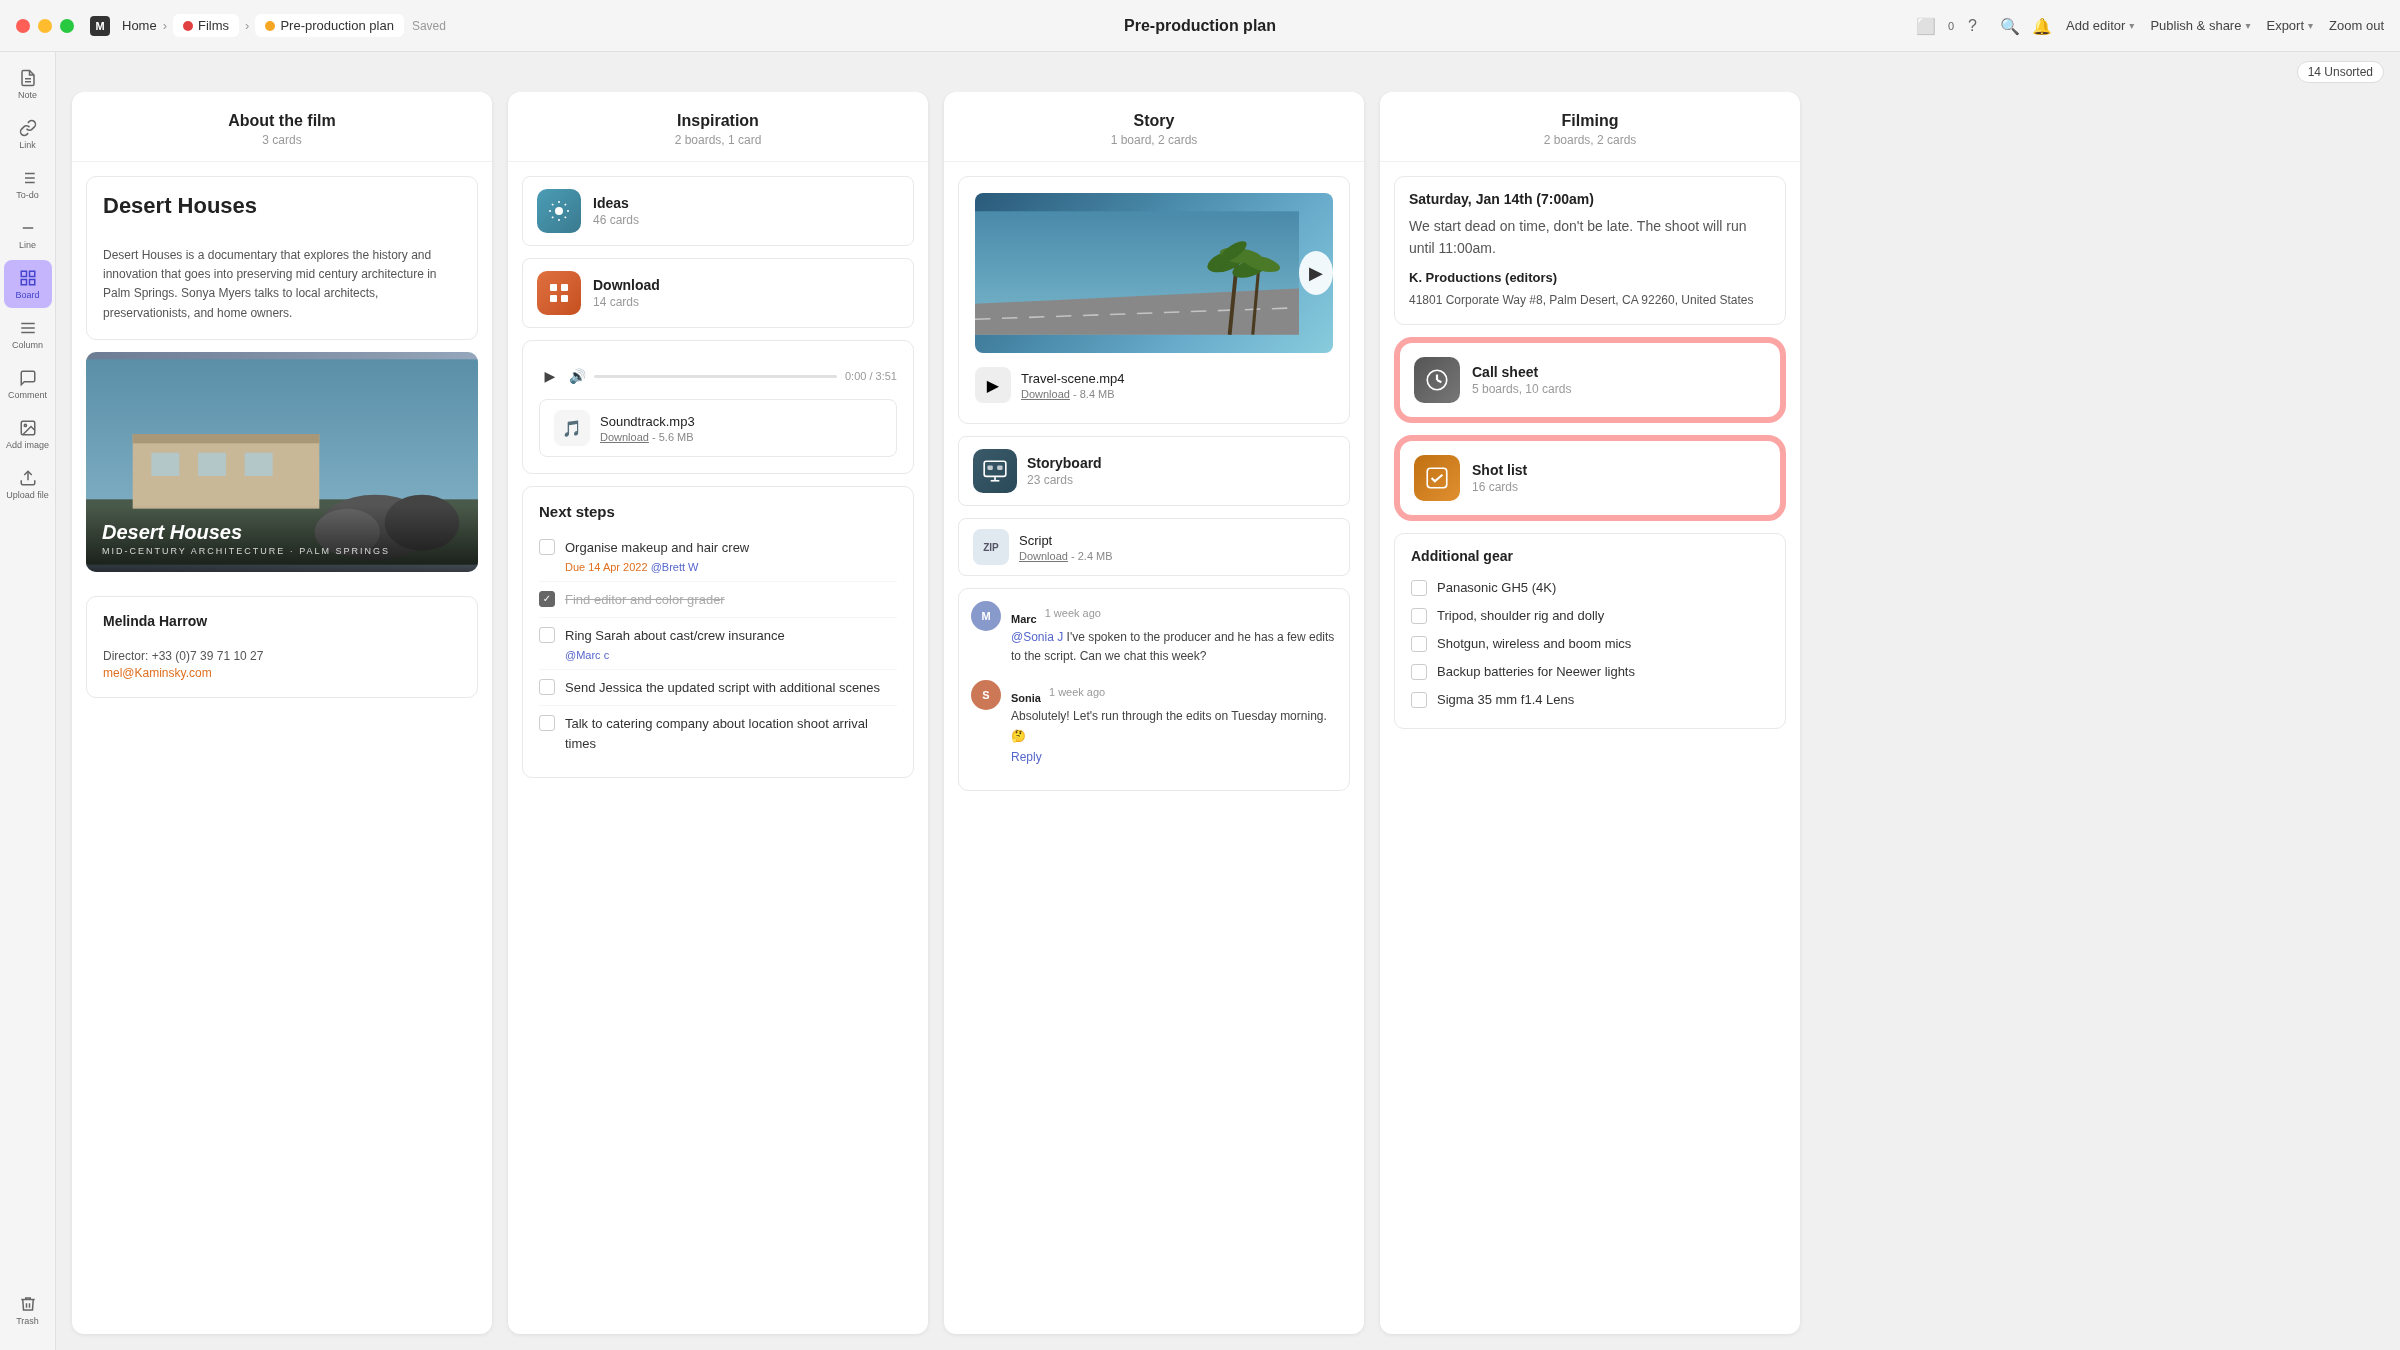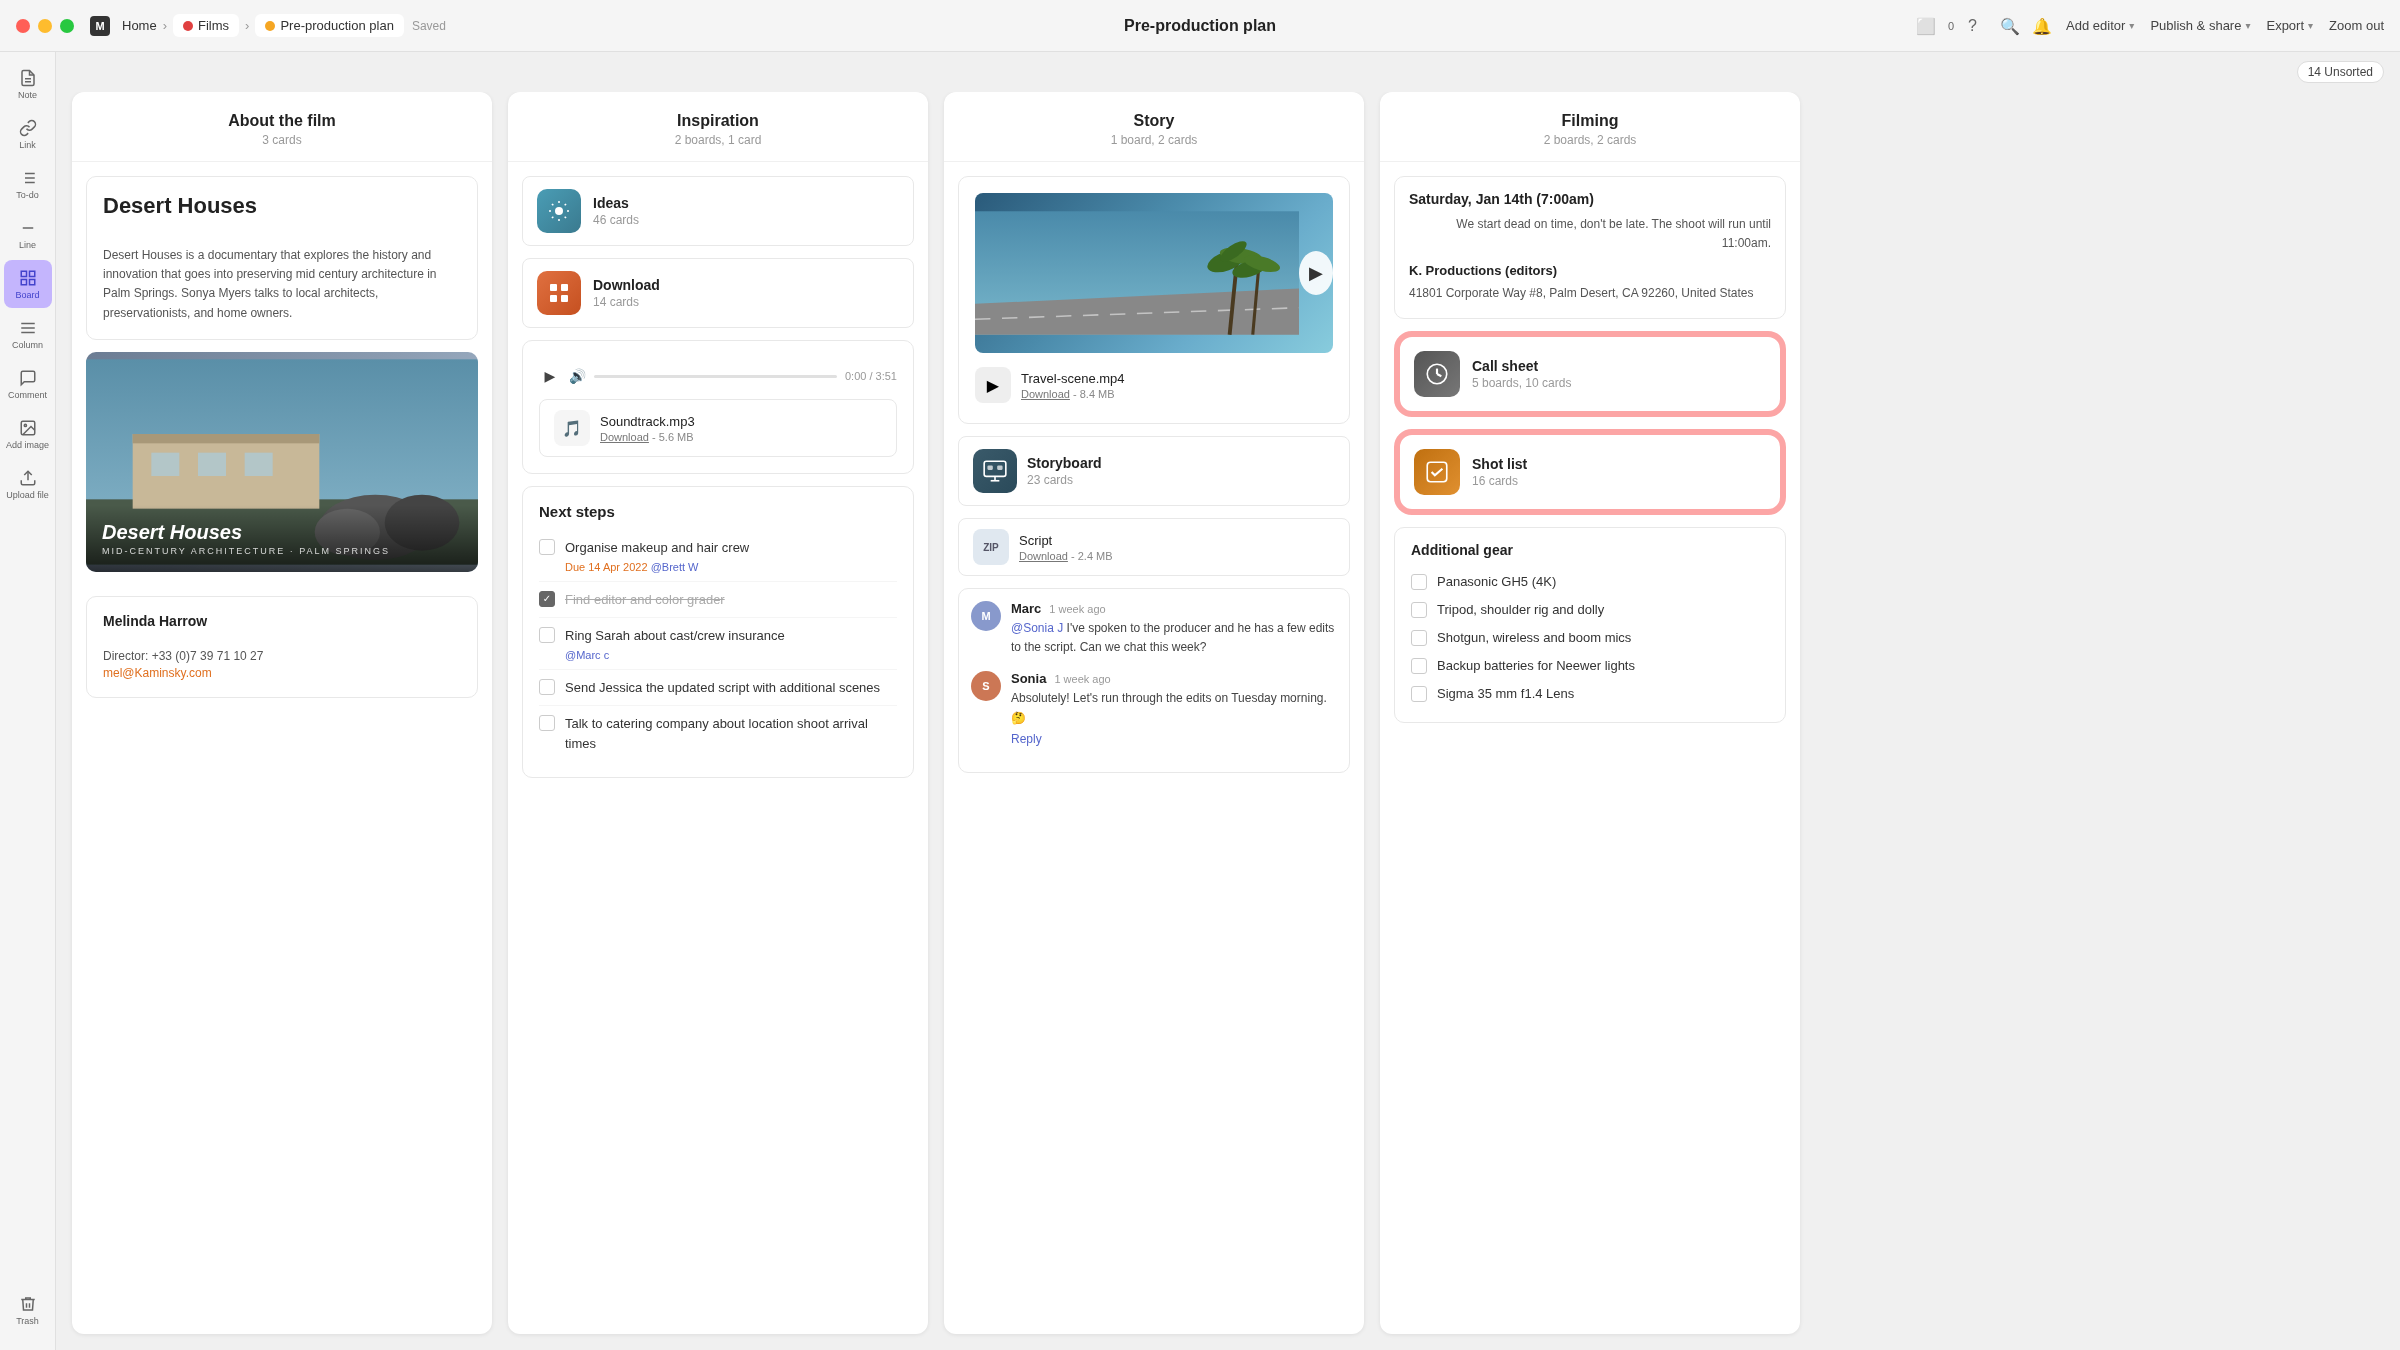--- a/index.html
+++ b/index.html
@@ -164,30 +164,30 @@
     .story-link-title { font-size: 14px; font-weight: 600; color: #222; }
     .story-link-sub { font-size: 12px; color: #999; margin-top: 2px; }
 
     
     .comment-section { padding: 12px; }
     .comment { display: flex; gap: 10px; margin-bottom: 14px; }
     .avatar { width: 30px; height: 30px; border-radius: 50%; background: #8899cc; flex-shrink: 0; display: flex; align-items: center; justify-content: center; color: white; font-size: 11px; font-weight: 600; }
     .avatar-sonia { background: #cc7755; }
     .comment-body { flex: 1; }
     .comment-header { display: flex; align-items: center; gap: 8px; margin-bottom: 3px; }
-    .comment-author { font-size: 13px; font-weight: 600; color: #222; }
+    .comment-author { font-size: 11px; font-weight: 600; color: #222; margin-top: 12px; }
     .comment-time { font-size: 11px; color: #999; }
     .comment-text { font-size: 12px; color: #444; line-height: 1.6; }
     .comment-mention { color: #5566cc; }
     .reply-link { font-size: 12px; color: #5566cc; margin-top: 4px; cursor: pointer; }
 
     
     .filming-card { padding: 16px; }
     .filming-date { font-size: 14px; font-weight: 700; color: #222; margin-bottom: 8px; }
-    .filming-text { font-size: 12px; color: #555; line-height: 1.6; margin-bottom: 10px; text-align: right; }
+    .filming-text { font-size: 14px; color: #555; line-height: 1.6; margin-bottom: 10px; }
     .filming-company { font-size: 13px; font-weight: 700; color: #222; margin-bottom: 6px; }
     .filming-address { font-size: 12px; color: #555; line-height: 1.6; }
 
     
     .board-link { display: flex; align-items: center; gap: 12px; padding: 14px; border: 6px solid #fca5a5; border-radius: 18px; cursor: pointer; }
     .board-link-icon { width: 46px; height: 46px; border-radius: 10px; display: flex; align-items: center; justify-content: center; flex-shrink: 0; }
     .bl-clock { background: linear-gradient(135deg, #555, #777); }
     .bl-check { background: linear-gradient(135deg, #c07010, #e09030); }
     .board-link-title { font-size: 14px; font-weight: 600; color: #222; }
     .board-link-sub { font-size: 12px; color: #999; margin-top: 2px; }

